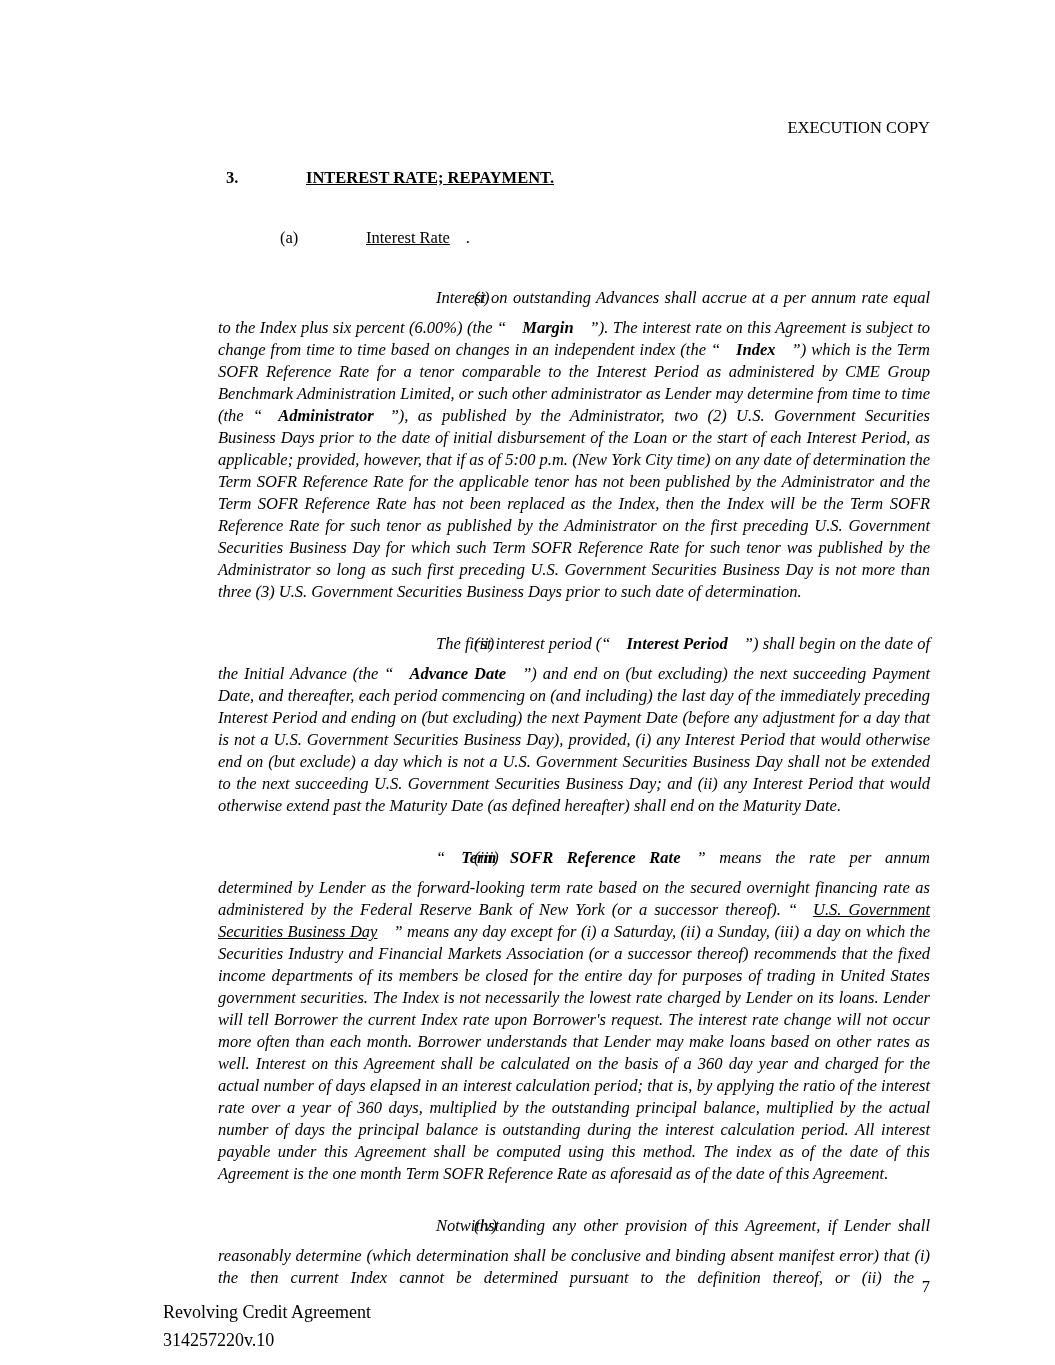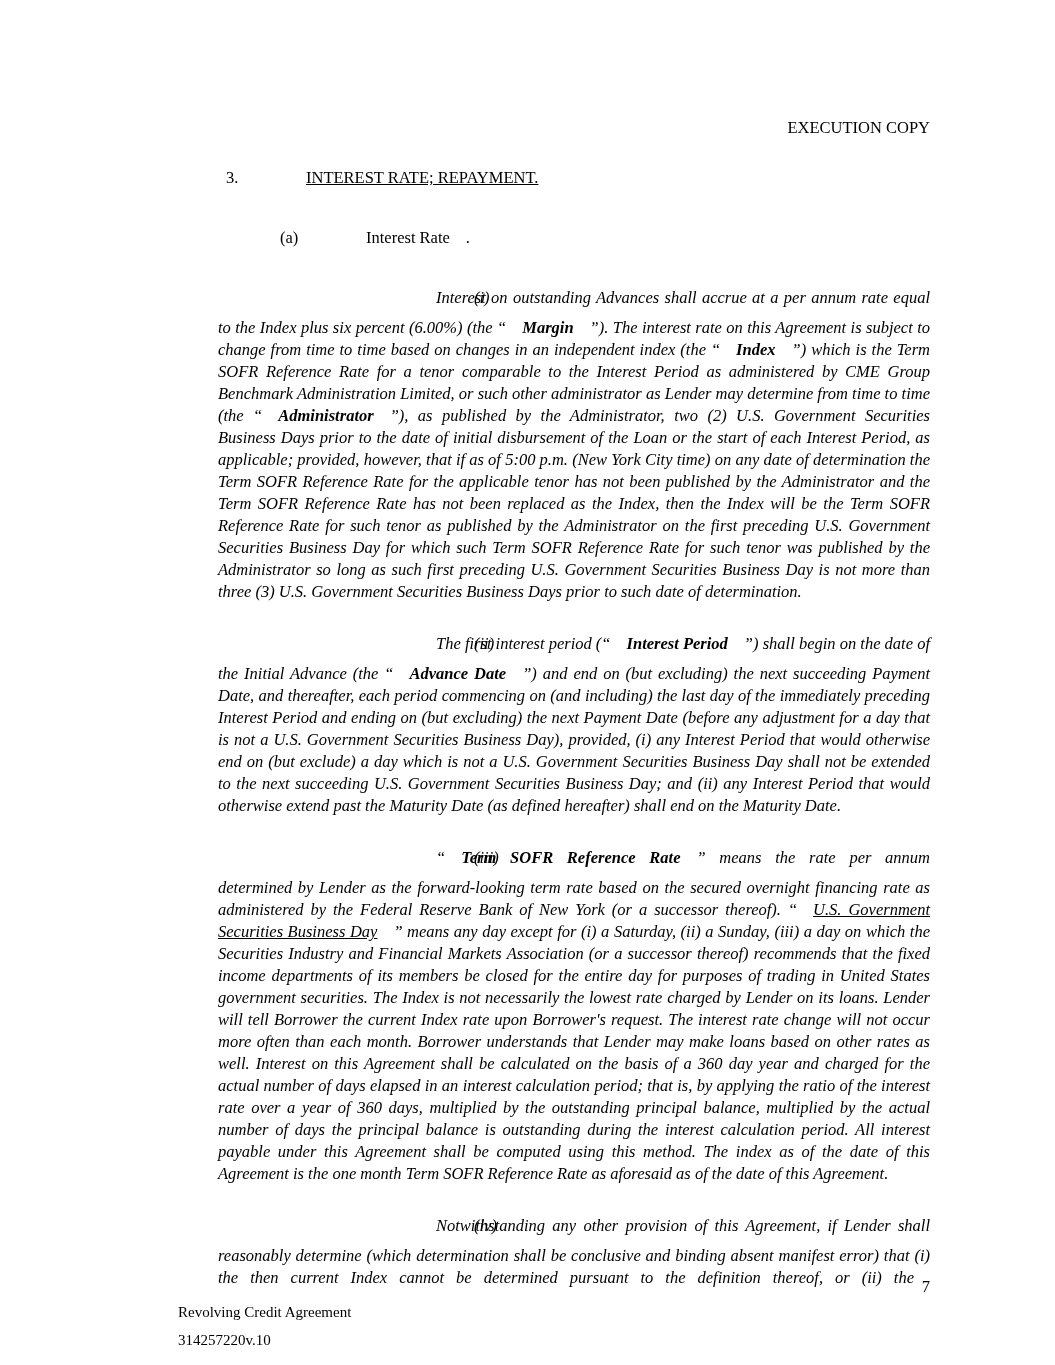--- a/index.html
+++ b/index.html
@@ -16,21 +16,21 @@
   .page {
     position: absolute;
     inset: 0;
     padding: 85px 125px 0 186px;
   }
   .exec-copy {
     text-align: right;
     margin-bottom: 20px;
   }
   .heading {
-    font-weight: normal;
+    font-weight: bold;
     margin-bottom: 22px;
   }
   .h-num {
     display: inline-block;
     width: 64px;
   }
   .underline { text-decoration: underline; }
   .sub-row {
     margin-left: 62px;
     margin-bottom: 22px;
@@ -45,23 +45,23 @@
     margin-bottom: 22px;
     font-style: italic;
   }
   p.para.justify-last { text-align-last: justify; }
   .p-label {
     display: inline-block;
     width: 62px;
   }
   .footer-left {
     position: absolute;
-    left: 138px;
+    left: 123px;
     top: 1262px;
-    font-size: 15px;
+    font-size: 18px;
     line-height: 20px;
   }
   .page-number {
     position: absolute;
     right: 125px;
     top: 1244px;
     text-align: right;
   }
 </style>
 </head>
@@ -69,21 +69,21 @@
 
 <div class="page">
 
   <div class="exec-copy">EXECUTION COPY</div>
 
   <div class="heading">
     <span class="h-num">3.</span><span class="underline">INTEREST RATE; REPAYMENT.</span>
   </div>
 
   <div class="sub-row">
-    <span class="sub-label">(a)</span><span><span style="">Interest Rate</span><span>.</span></span>
+    <span class="sub-label">(a)</span><span><span style="text-decoration: underline;">Interest Rate</span><span>.</span></span>
   </div>
 
   <p class="para">
     <span class="p-label">(i)</span><span><span>Interest on outstanding Advances shall accrue at a per annum rate equal to the Index plus six percent (6.00%) (the “</span><span style="font-weight: bold;">Margin</span><span>”). The interest rate on this Agreement is subject to change from time to time based on changes in an independent index (the “</span><span style="font-weight: bold;">Index</span><span>”) which is the Term SOFR Reference Rate for a tenor comparable to the Interest Period as administered by CME Group Benchmark Administration Limited, or such other administrator as Lender may determine from time to time (the “</span><span style="font-weight: bold;">Administrator</span><span>”), as published by the Administrator, two (2) U.S. Government Securities Business Days prior to the date of initial disbursement of the Loan or the start of each Interest Period, as applicable; provided, however, that if as of 5:00 p.m. (New York City time) on any date of determination the Term SOFR Reference Rate for the applicable tenor has not been published by the Administrator and the Term SOFR Reference Rate has not been replaced as the Index, then the Index will be the Term SOFR Reference Rate for such tenor as published by the Administrator on the first preceding U.S. Government Securities Business Day for which such Term SOFR Reference Rate for such tenor was published by the Administrator so long as such first preceding U.S. Government Securities Business Day is not more than three (3) U.S. Government Securities Business Days prior to such date of determination.</span></span>
   </p>
 
   <p class="para">
     <span class="p-label">(ii)</span><span><span>The first interest period (“</span><span style="font-weight: bold;">Interest Period</span><span>”) shall begin on the date of the Initial Advance (the “</span><span style="font-weight: bold;">Advance Date</span><span>”) and end on (but excluding) the next succeeding Payment Date, and thereafter, each period commencing on (and including) the last day of the immediately preceding Interest Period and ending on (but excluding) the next Payment Date (before any adjustment for a day that is not a U.S. Government Securities Business Day), provided, (i) any Interest Period that would otherwise end on (but exclude) a day which is not a U.S. Government Securities Business Day shall not be extended to the next succeeding U.S. Government Securities Business Day; and (ii) any Interest Period that would otherwise extend past the Maturity Date (as defined hereafter) shall end on  the Maturity Date.</span></span>
   </p>
 

